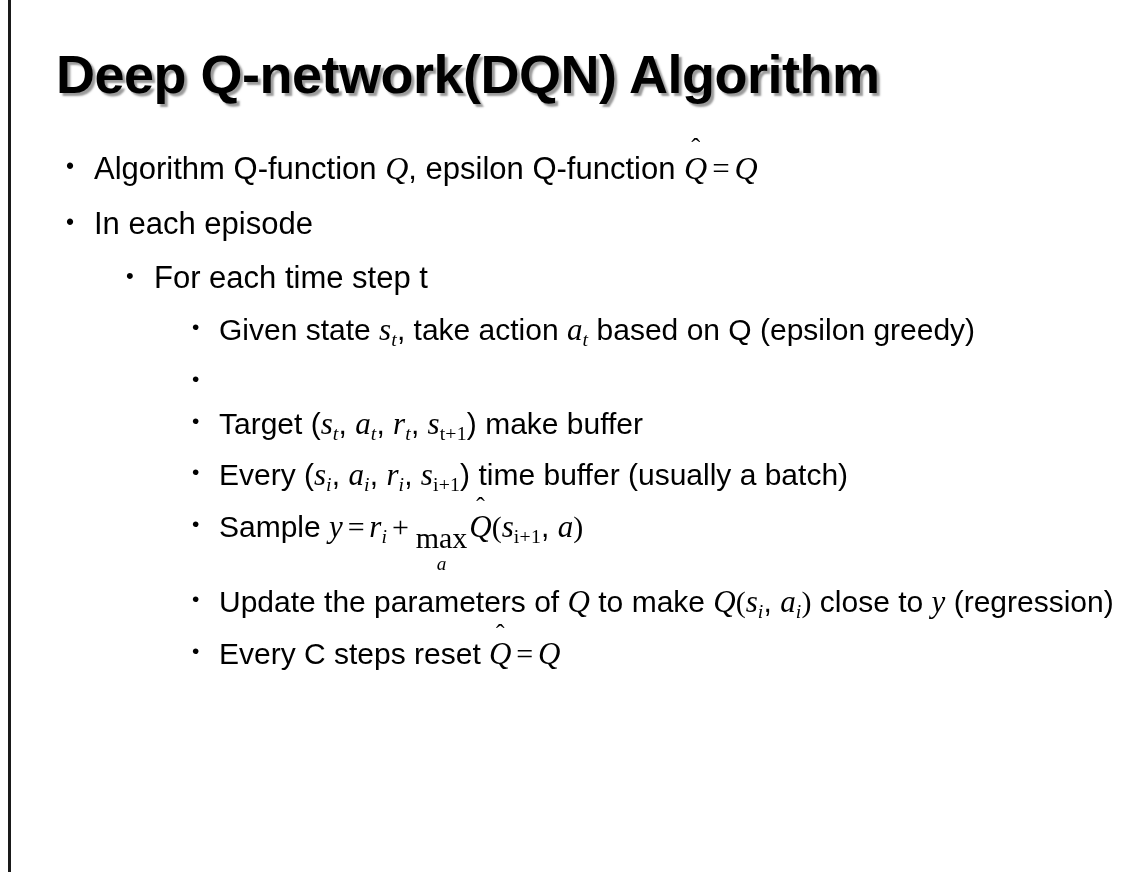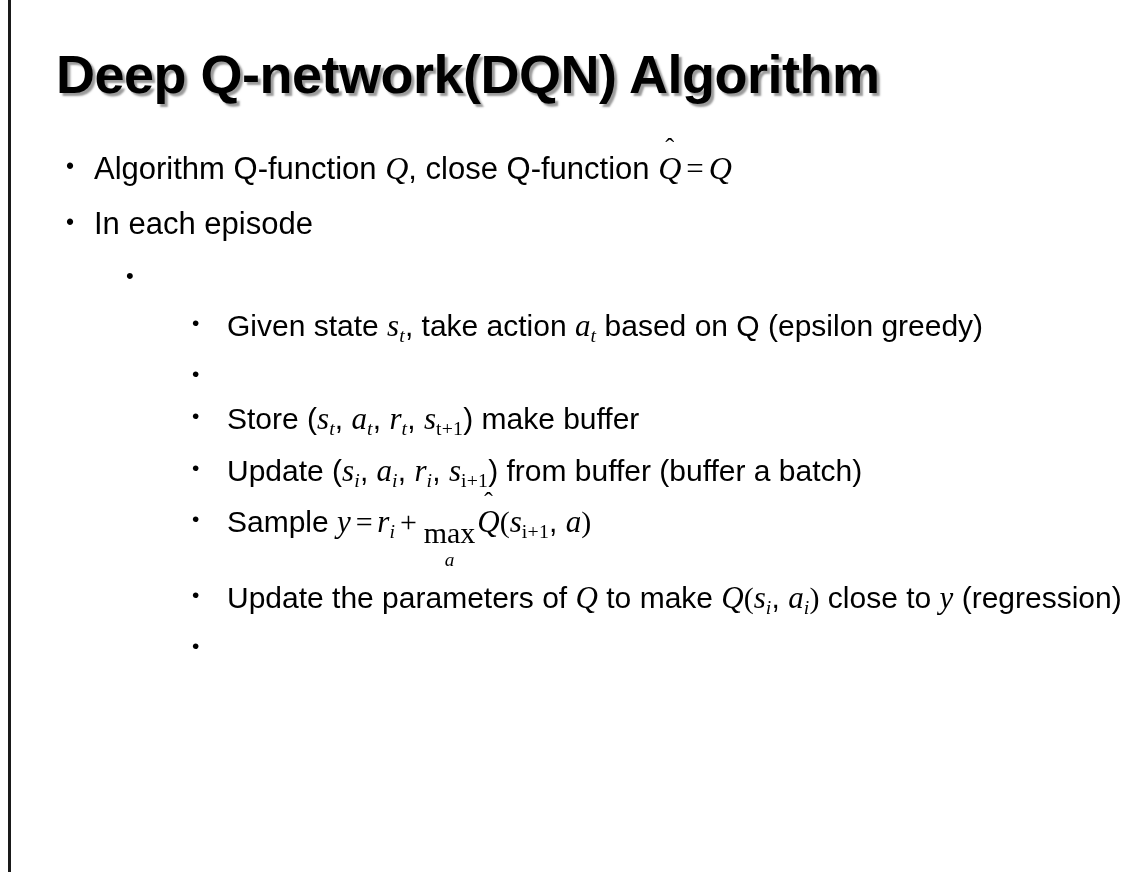--- a/index.html
+++ b/index.html
@@ -86,21 +86,21 @@
   }
   .lvl2 > .bullet-mark { width: 28px; font-size: 22px; line-height: 1.62; }
 
   
   .lvl3 {
     font-size: 30px;
     padding-left: 192px;
     margin-bottom: 9px;
   }
   .lvl3 > .bullet-mark { width: 27px; font-size: 21px; line-height: 1.60; }
-  .lvl3 > .bullet-text { max-width: 900px; margin-left: 8px; }
+  .lvl3 > .bullet-text { max-width: 900px; }
 
   
   .math {
     font-family: "Liberation Serif", "DejaVu Serif", serif;
     font-style: italic;
     font-size: 1.035em;
   }
   .math-up {
     font-family: "Liberation Serif", "DejaVu Serif", serif;
     font-style: normal;
@@ -158,62 +158,64 @@
 <div class="slide">
 
   <div class="left-rule"></div>
 
   <div class="slide-title">Deep Q-network(DQN) Algorithm</div>
 
   <div class="body-block">
 
     <div class="bullet-row lvl1">
       <span class="bullet-mark">•</span>
-      <span class="bullet-text"><span>Algorithm Q-function </span><span class="math">Q</span><span>, close Q-function </span><span class="hat-wrap"><span class="math">Q</span><span class="hat">̂</span></span><span class="math-up eqsp">=</span><span class="math">Q</span></span>
+      <span class="bullet-text"><span>Algorithm Q-function </span><span class="math">Q</span><span>, epsilon Q-function </span><span class="hat-wrap"><span class="math">Q</span><span class="hat">̂</span></span><span class="math-up eqsp">=</span><span class="math">Q</span></span>
     </div>
 
     <div class="bullet-row lvl1">
       <span class="bullet-mark">•</span>
       <span class="bullet-text">In each episode</span>
     </div>
 
     <div class="bullet-row lvl2">
       <span class="bullet-mark">•</span>
+      <span class="bullet-text">For each time step t</span>
     </div>
 
     <div class="bullet-row lvl3">
       <span class="bullet-mark">•</span>
       <span class="bullet-text"><span>Given state </span><span class="math">s</span><span class="sub">t</span><span>, take action </span><span class="math">a</span><span class="sub">t</span><span> based on Q (epsilon greedy)</span></span>
     </div>
 
     <div class="bullet-row lvl3">
       <span class="bullet-mark">•</span>
     </div>
 
     <div class="bullet-row lvl3">
       <span class="bullet-mark">•</span>
-      <span class="bullet-text"><span>Store (</span><span class="math">s</span><span class="sub">t</span><span>, </span><span class="math">a</span><span class="sub">t</span><span>, </span><span class="math">r</span><span class="sub">t</span><span>, </span><span class="math">s</span><span class="sub sub-up">t+1</span><span>) make buffer</span></span>
-    </div>
-
-    <div class="bullet-row lvl3">
-      <span class="bullet-mark">•</span>
-      <span class="bullet-text"><span>Update (</span><span class="math">s</span><span class="sub">i</span><span>, </span><span class="math">a</span><span class="sub">i</span><span>, </span><span class="math">r</span><span class="sub">i</span><span>, </span><span class="math">s</span><span class="sub sub-up">i+1</span><span>) from buffer (buffer a batch)</span></span>
+      <span class="bullet-text"><span>Target (</span><span class="math">s</span><span class="sub">t</span><span>, </span><span class="math">a</span><span class="sub">t</span><span>, </span><span class="math">r</span><span class="sub">t</span><span>, </span><span class="math">s</span><span class="sub sub-up">t+1</span><span>) make buffer</span></span>
+    </div>
+
+    <div class="bullet-row lvl3">
+      <span class="bullet-mark">•</span>
+      <span class="bullet-text"><span>Every (</span><span class="math">s</span><span class="sub">i</span><span>, </span><span class="math">a</span><span class="sub">i</span><span>, </span><span class="math">r</span><span class="sub">i</span><span>, </span><span class="math">s</span><span class="sub sub-up">i+1</span><span>) time buffer (usually a batch)</span></span>
     </div>
 
     <div class="bullet-row lvl3">
       <span class="bullet-mark">•</span>
       <span class="bullet-text"><span>Sample </span><span class="math">y</span><span class="math-up eqsp">=</span><span class="math">r</span><span class="sub">i</span><span class="math-up eqsp">+</span><span class="op-underset">
             <span class="op-main">max</span>
             <span class="op-lim">a</span>
           </span><span class="hat-wrap"><span class="math">Q</span><span class="hat">̂</span></span><span class="math-up">(</span><span class="math">s</span><span class="sub sub-up">i+1</span><span>, </span><span class="math">a</span><span class="math-up">)</span></span>
     </div>
 
     <div class="bullet-row lvl3">
       <span class="bullet-mark">•</span>
       <span class="bullet-text"><span>Update the parameters of </span><span class="math">Q</span><span> to make </span><span class="math">Q</span><span class="math-up">(</span><span class="math">s</span><span class="sub">i</span><span>, </span><span class="math">a</span><span class="sub">i</span><span class="math-up">)</span><span> close to </span><span class="math">y</span><span> (regression)</span></span>
     </div>
 
     <div class="bullet-row lvl3">
       <span class="bullet-mark">•</span>
+      <span class="bullet-text"><span>Every C steps reset </span><span class="hat-wrap"><span class="math">Q</span><span class="hat">̂</span></span><span class="math-up eqsp">=</span><span class="math">Q</span></span>
     </div>
 
   </div>
 </div>
 
 </body></html>

